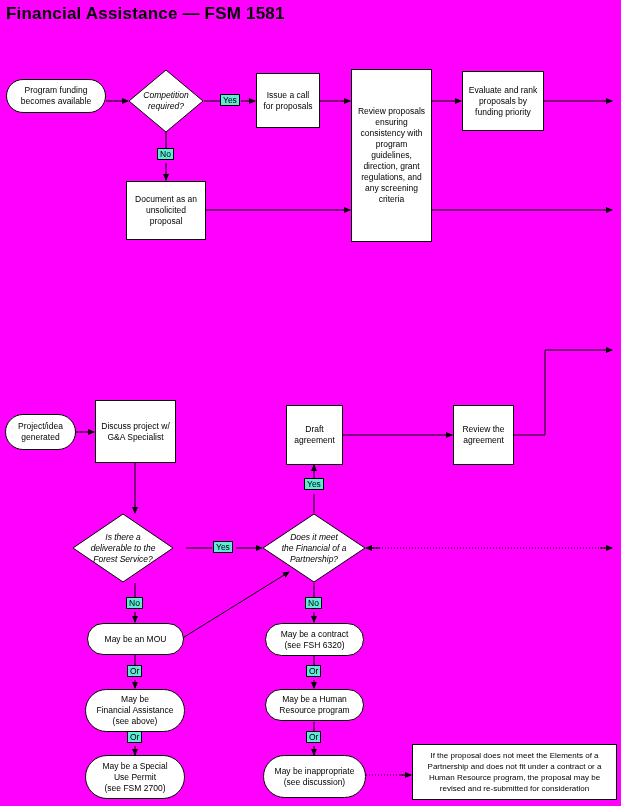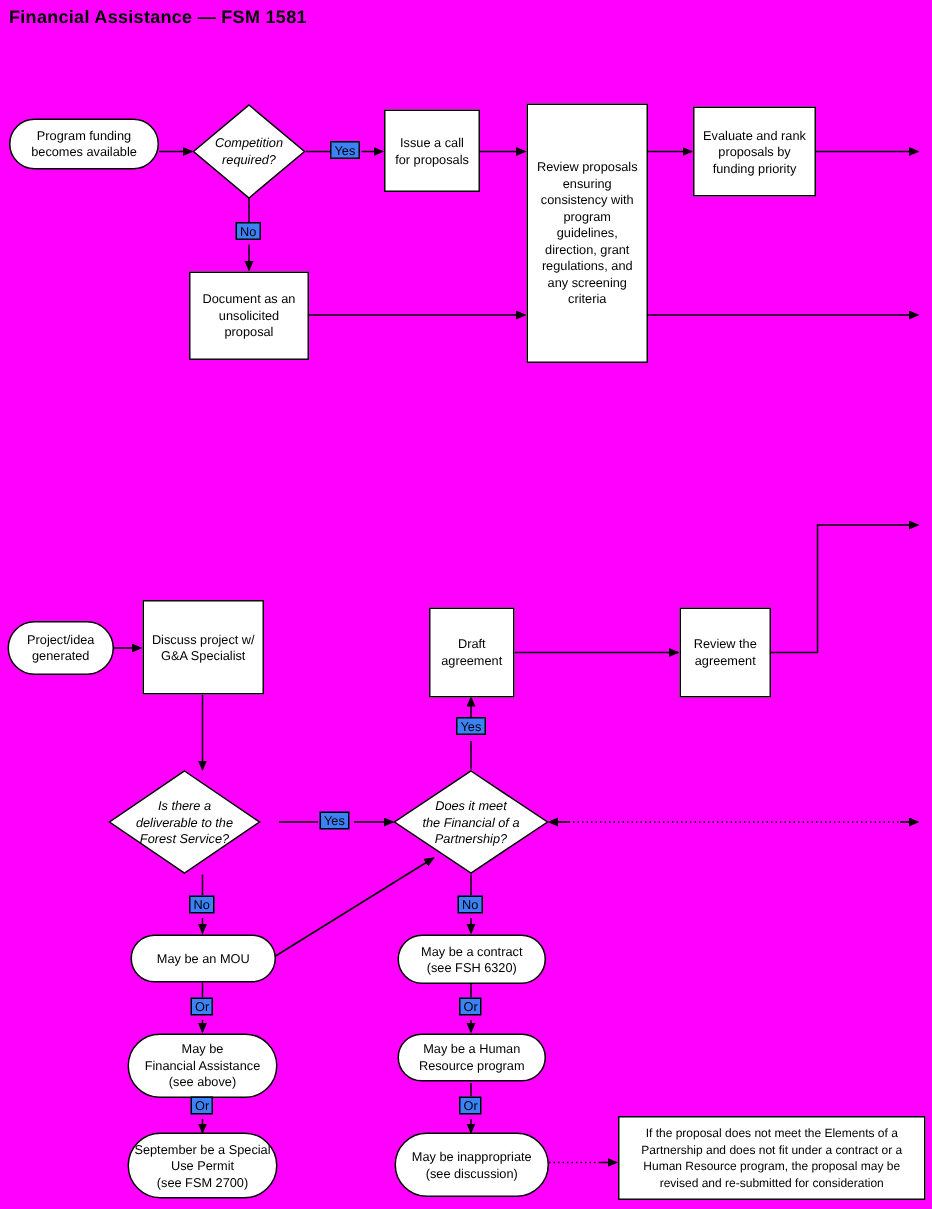--- a/index.html
+++ b/index.html
@@ -9,21 +9,21 @@
     font-family:"Liberation Sans", sans-serif;
     overflow:hidden;
     position:relative;
   }
   #stage{position:absolute;left:0;top:0;width:621px;height:806px;}
   svg#edges{position:absolute;left:0;top:0;width:621px;height:806px;pointer-events:none;}
 
   .title{
     position:absolute;
     font-weight:bold;
-    font-size:12px;
+    font-size:17px;
     color:#000;
     white-space:nowrap;
     letter-spacing:.2px;
   }
 
   .node{
     position:absolute;
     background:#ffffff;
     border:1px solid #000;
     box-sizing:border-box;
@@ -51,21 +51,21 @@
   .diamond .dlabel{
     position:absolute;left:0;top:0;width:100%;height:100%;
     display:flex;align-items:center;justify-content:center;
     text-align:center;font-size:8.5px;line-height:11px;color:#000;
     white-space:pre-line;
     font-style:italic;
   }
 
   .elabel{
     position:absolute;
-    background:#3b82f6;
+    background:#5eead4;
     border:1px solid #000;
     font-size:8.5px;
     line-height:10px;
     padding:0 2px;
     color:#000;
     white-space:nowrap;
   }
 </style>
 </head>
 <body>
@@ -249,21 +249,21 @@
 
   <div class="node term" style="left:85px;top:689px;width:100px;height:43px;">
     <span class="txt">May be
 Financial Assistance
 (see above)</span>
   </div>
 
   <div class="elabel" style="left:127px;top:731px;">Or</div>
 
   <div class="node term" style="left:85px;top:755px;width:100px;height:44px;">
-    <span class="txt">September be a Special
+    <span class="txt">May be a Special
 Use Permit
 (see FSM 2700)</span>
   </div>
 
   <div class="node term" style="left:265px;top:623px;width:99px;height:33px;">
     <span class="txt">May be a contract
 (see FSH 6320)</span>
   </div>
 
   <div class="elabel" style="left:306px;top:665px;">Or</div>

